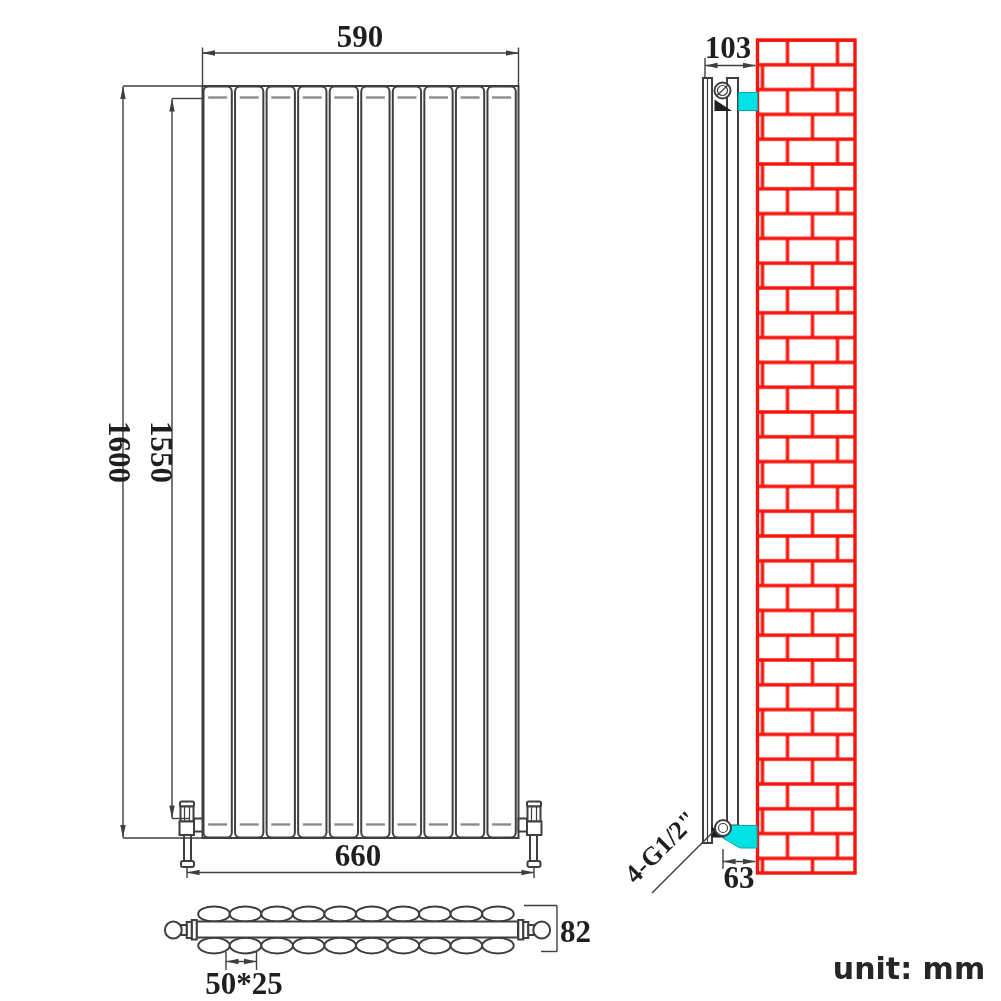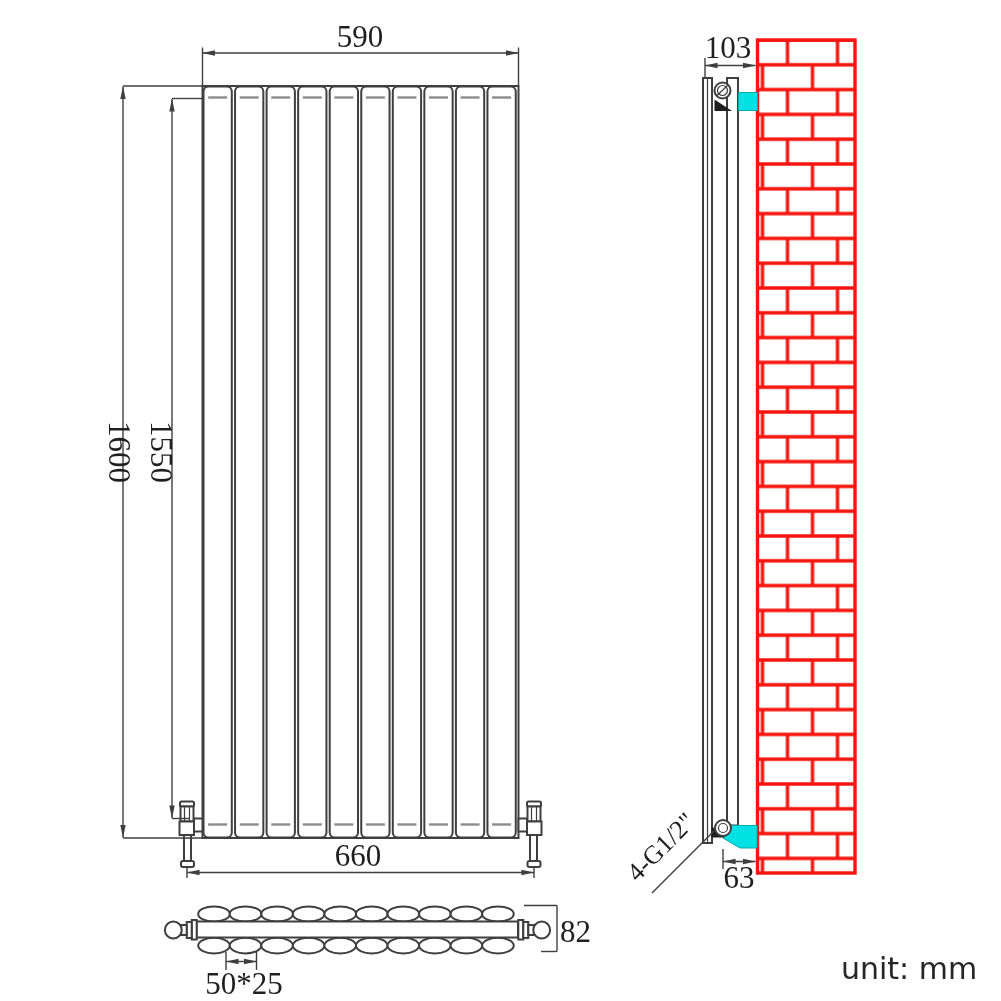--- a/index.html
+++ b/index.html
@@ -1,16 +1,16 @@
 <!DOCTYPE html>
 <html><head>
 <meta charset="utf-8">
 <style>
   html,body{margin:0;padding:0;background:#ffffff;}
-  .stage{position:relative;width:1001px;height:1001px;background:#fff;overflow:hidden;}
+  .stage{position:relative;width:1001px;height:1001px;background:#fff;overflow:hidden;font-weight:bold;}
   svg{display:block;}
   .ln{stroke:#3f3f3f;stroke-width:2;fill:none;stroke-linecap:square;}
   .fw{fill:#ffffff;}
   .thin{stroke:#3f3f3f;stroke-width:1.2;fill:none;}
   .dash{stroke:#8c8c8c;stroke-width:2.4;}
   .dim{stroke:#3f3f3f;stroke-width:1.4;fill:none;}
   .dimtxt{font-family:"Liberation Serif",serif;font-size:31px;fill:#1f1f1f;}
   .dimtxt-sm{font-family:"Liberation Serif",serif;font-size:26px;fill:#1f1f1f;}
   .note{font-family:"DejaVu Sans",sans-serif;font-size:30px;fill:#262626;}
   .cy{fill:#00e1e4;stroke:#00a9ac;stroke-width:1;}

